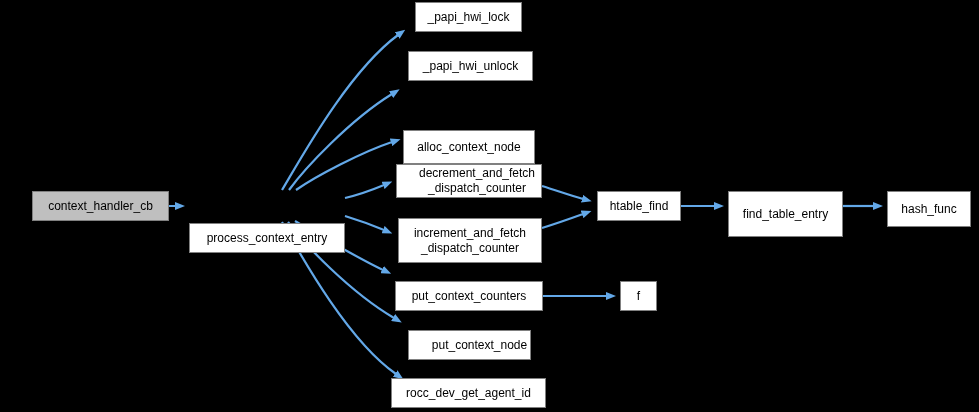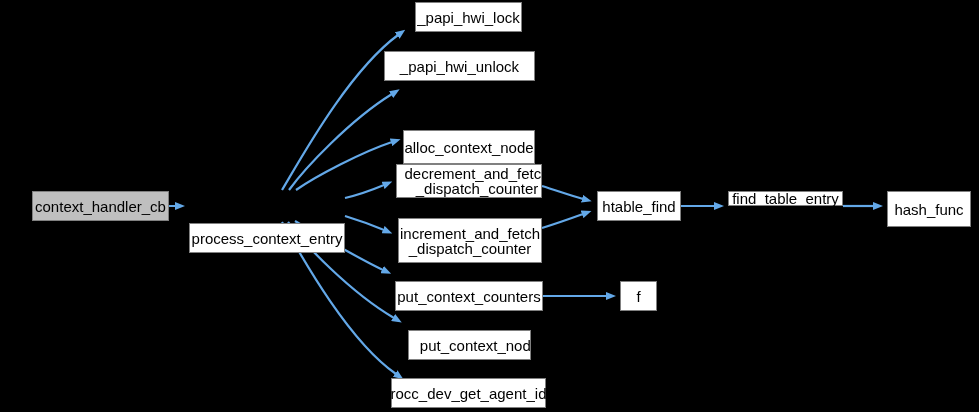--- a/index.html
+++ b/index.html
@@ -28,21 +28,21 @@
     position: absolute;
     box-sizing: border-box;
     border: 1px solid #808080;
     background: #ffffff;
     color: #000000;
     display: flex;
     align-items: center;
     justify-content: center;
     text-align: center;
     font-family: "Liberation Sans", sans-serif;
-    font-size: 15px;
+    font-size: 12px;
     line-height: 15px;
     white-space: pre;
     letter-spacing: 0px;
     cursor: pointer;
   }
   .node.highlight {
     background: #bfbfbf;
   }
   .node-label {
     display: block;
@@ -75,28 +75,28 @@
         <path d="M681,206 L715,206" marker-end="url(#arrowhead)"></path>
         <path d="M843,206 L874,206" marker-end="url(#arrowhead)"></path>
         <path d="M543,296 L607,296" marker-end="url(#arrowhead)"></path>
       </g>
   </svg>
 
   <div id="node-layer">
       <div class="node highlight" style="left: 4px; top: 191px; width: 137px; height: 30px; margin-left: 28px;"><span class="node-label">context_handler_cb</span></div>
       <div class="node" style="left: 189px; top: 191px; width: 156px; height: 30px; margin-top: 32px;"><span class="node-label">process_context_entry</span></div>
       <div class="node" style="left: 415px; top: 2px; width: 107px; height: 30px;"><span class="node-label">_papi_hwi_lock</span></div>
-      <div class="node" style="left: 384px; top: 51px; width: 151px; height: 30px;"><span class="node-label">_papi_hwi_unlock</span></div>
+      <div class="node" style="left: 408px; top: 51px; width: 125px; height: 30px;"><span class="node-label">_papi_hwi_unlock</span></div>
       <div class="node" style="left: 403px; top: 118px; width: 132px; height: 34px; margin-top: 12px;"><span class="node-label">alloc_context_node</span></div>
       <div class="node" style="left: 396px; top: 164px; width: 146px; height: 34px; padding-left: 16px;"><span class="node-label">decrement_and_fetch
 _dispatch_counter</span></div>
       <div class="node" style="left: 398px; top: 218px; width: 144px; height: 45px;"><span class="node-label">increment_and_fetch
 _dispatch_counter</span></div>
       <div class="node" style="left: 395px; top: 281px; width: 148px; height: 30px;"><span class="node-label">put_context_counters</span></div>
       <div class="node" style="left: 408px; top: 330px; width: 123px; height: 30px; padding-left: 20px;"><span class="node-label">put_context_node</span></div>
       <div class="node" style="left: 391px; top: 378px; width: 155px; height: 30px;"><span class="node-label">rocc_dev_get_agent_id</span></div>
       <div class="node" style="left: 597px; top: 191px; width: 84px; height: 30px;"><span class="node-label">htable_find</span></div>
-      <div class="node" style="left: 728px; top: 191px; width: 115px; height: 15px;"><span class="node-label">find_table_entry</span></div>
+      <div class="node" style="left: 728px; top: 191px; width: 115px; height: 46px;"><span class="node-label">find_table_entry</span></div>
       <div class="node" style="left: 887px; top: 191px; width: 84px; height: 36px;"><span class="node-label">hash_func</span></div>
       <div class="node" style="left: 620px; top: 281px; width: 37px; height: 30px;"><span class="node-label">f</span></div>
     </div>
 
 </div>
 
 </body></html>

